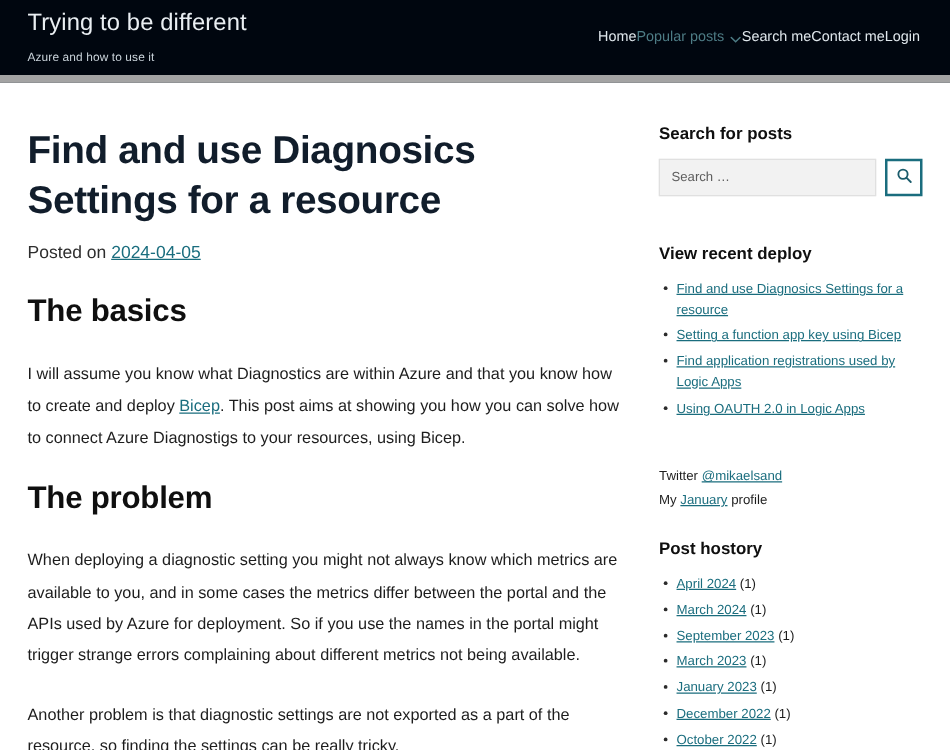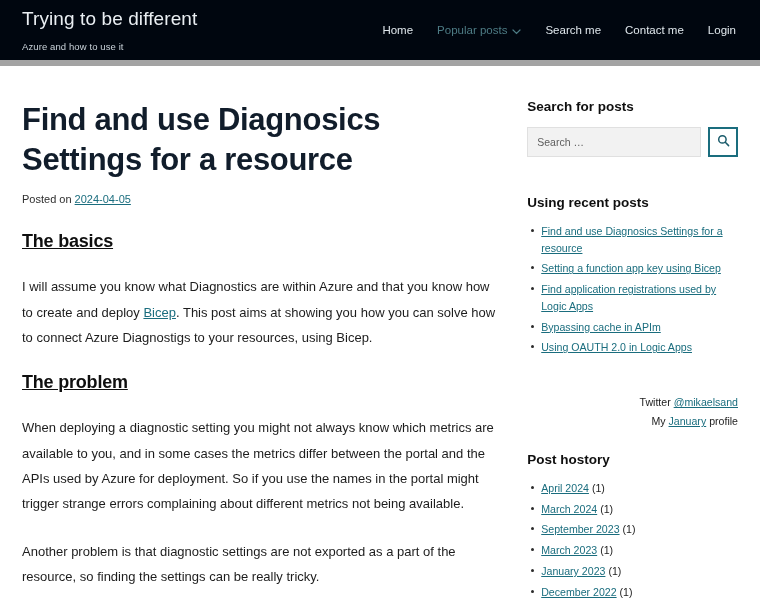--- a/index.html
+++ b/index.html
@@ -29,21 +29,21 @@
     color: #e9eef2;
     line-height: 1.2;
     letter-spacing: .1px;
   }
   .site-desc {
     font-size: 9.5px;
     color: #c9d3da;
     margin-top: 11px;
     letter-spacing: .1px;
   }
-  .main-nav { display: flex; align-items: center; gap: 24px; padding-right: 2px; }
+  .main-nav { display: flex; align-items: center; padding-right: 2px; }
   .nav-item {
     font-size: 11.5px;
     color: #dfe7ec;
     text-decoration: none;
     display: flex;
     align-items: center;
     gap: 5px;
     white-space: nowrap;
   }
   .nav-item.dim { color: #4d7c85; }
@@ -63,35 +63,34 @@
   
   .entry-title {
     font-size: 31px;
     line-height: 1.28;
     font-weight: bold;
     color: #111d2b;
     margin: 0 0 14px 0;
     letter-spacing: -.3px;
   }
   .entry-meta {
-    font-size: 11px;
+    font-size: 14px;
     color: #2d2d2d;
     margin: 0 0 26px 0;
   }
   a.link {
     color: #1a6d7e;
     text-decoration: underline;
   }
   h2.section-title {
-    font-size: 18px;
+    font-size: 25px;
     font-weight: bold;
     color: #0f0f0f;
     margin: 0 0 22px 0;
     letter-spacing: -.2px;
-    text-decoration: underline;
   }
   p.body-text {
     font-size: 13px;
     line-height: 1.95;
     color: #1d1d1d;
     margin: 0 0 22px 0;
   }
   .gap-before { margin-top: 26px; }
 
   
@@ -144,21 +143,20 @@
   }
   ul.widget-list li a {
     color: #1a6d7e;
     text-decoration: underline;
   }
   .social-text {
     font-size: 10.6px;
     line-height: 1.6;
     color: #1d1d1d;
     margin: 0 0 2px 0;
-    text-align: right;
   }
   .social-block { margin: 0 0 22px 0; }
   .count { color: #1d1d1d; }
 </style>
 </head>
 <body>
 
 <header class="site-header">
   <div class="branding">
     <span class="site-title">Trying to be different</span>
@@ -221,26 +219,25 @@
             <svg width="13" height="13" viewBox="0 0 13 13">
               <circle cx="5.4" cy="5.4" r="3.7" fill="none" stroke="#1a5b6b" stroke-width="1.5"></circle>
               <line x1="8.3" y1="8.3" x2="11.6" y2="11.6" stroke="#1a5b6b" stroke-width="1.5" stroke-linecap="round"></line>
             </svg>
           </span>
         </button>
       </div>
     </div>
 
     <div class="widget">
-      <h3 class="widget-title">Using recent posts</h3>
+      <h3 class="widget-title">View recent deploy</h3>
       <ul class="widget-list">
         <li><a href="#">Find and use Diagnosics Settings for a resource</a></li>
         <li><a href="#">Setting a function app key using Bicep</a></li>
         <li><a href="#">Find application registrations used by Logic Apps</a></li>
-        <li><a href="#">Bypassing cache in APIm</a></li>
         <li><a href="#">Using OAUTH 2.0 in Logic Apps</a></li>
       </ul>
     </div>
 
     <div class="social-block">
       <p class="social-text">
         <span>Twitter </span><a class="link" href="#">@mikaelsand</a>
       </p>
       <p class="social-text">
         <span>My </span><a class="link" href="#">January</a><span> profile</span>

